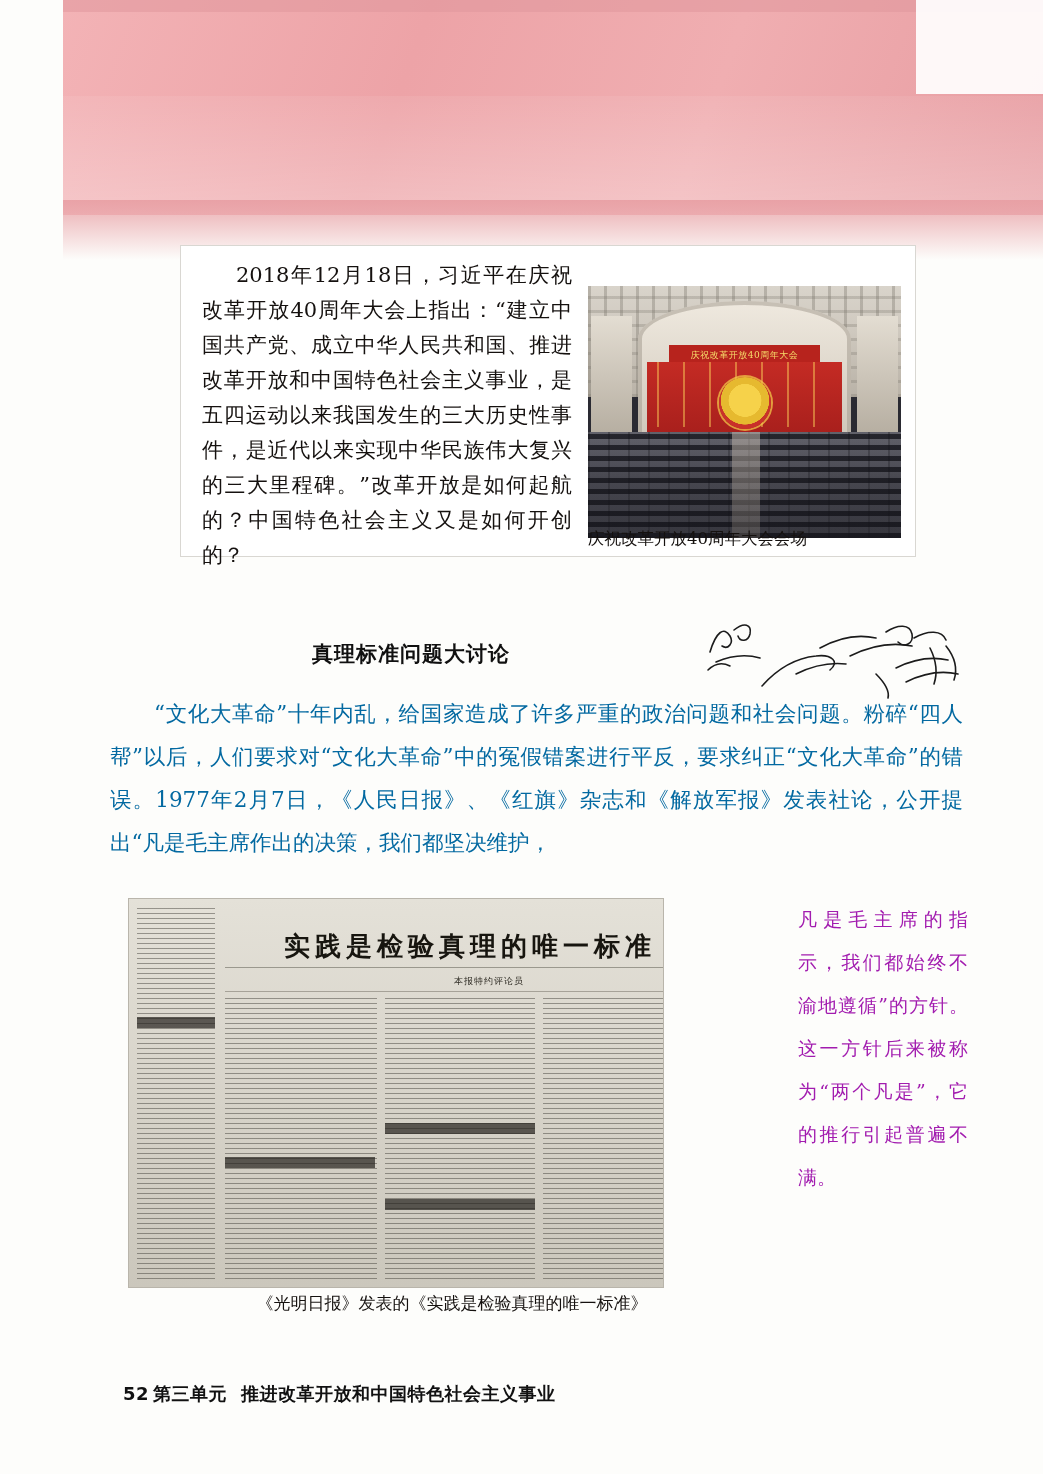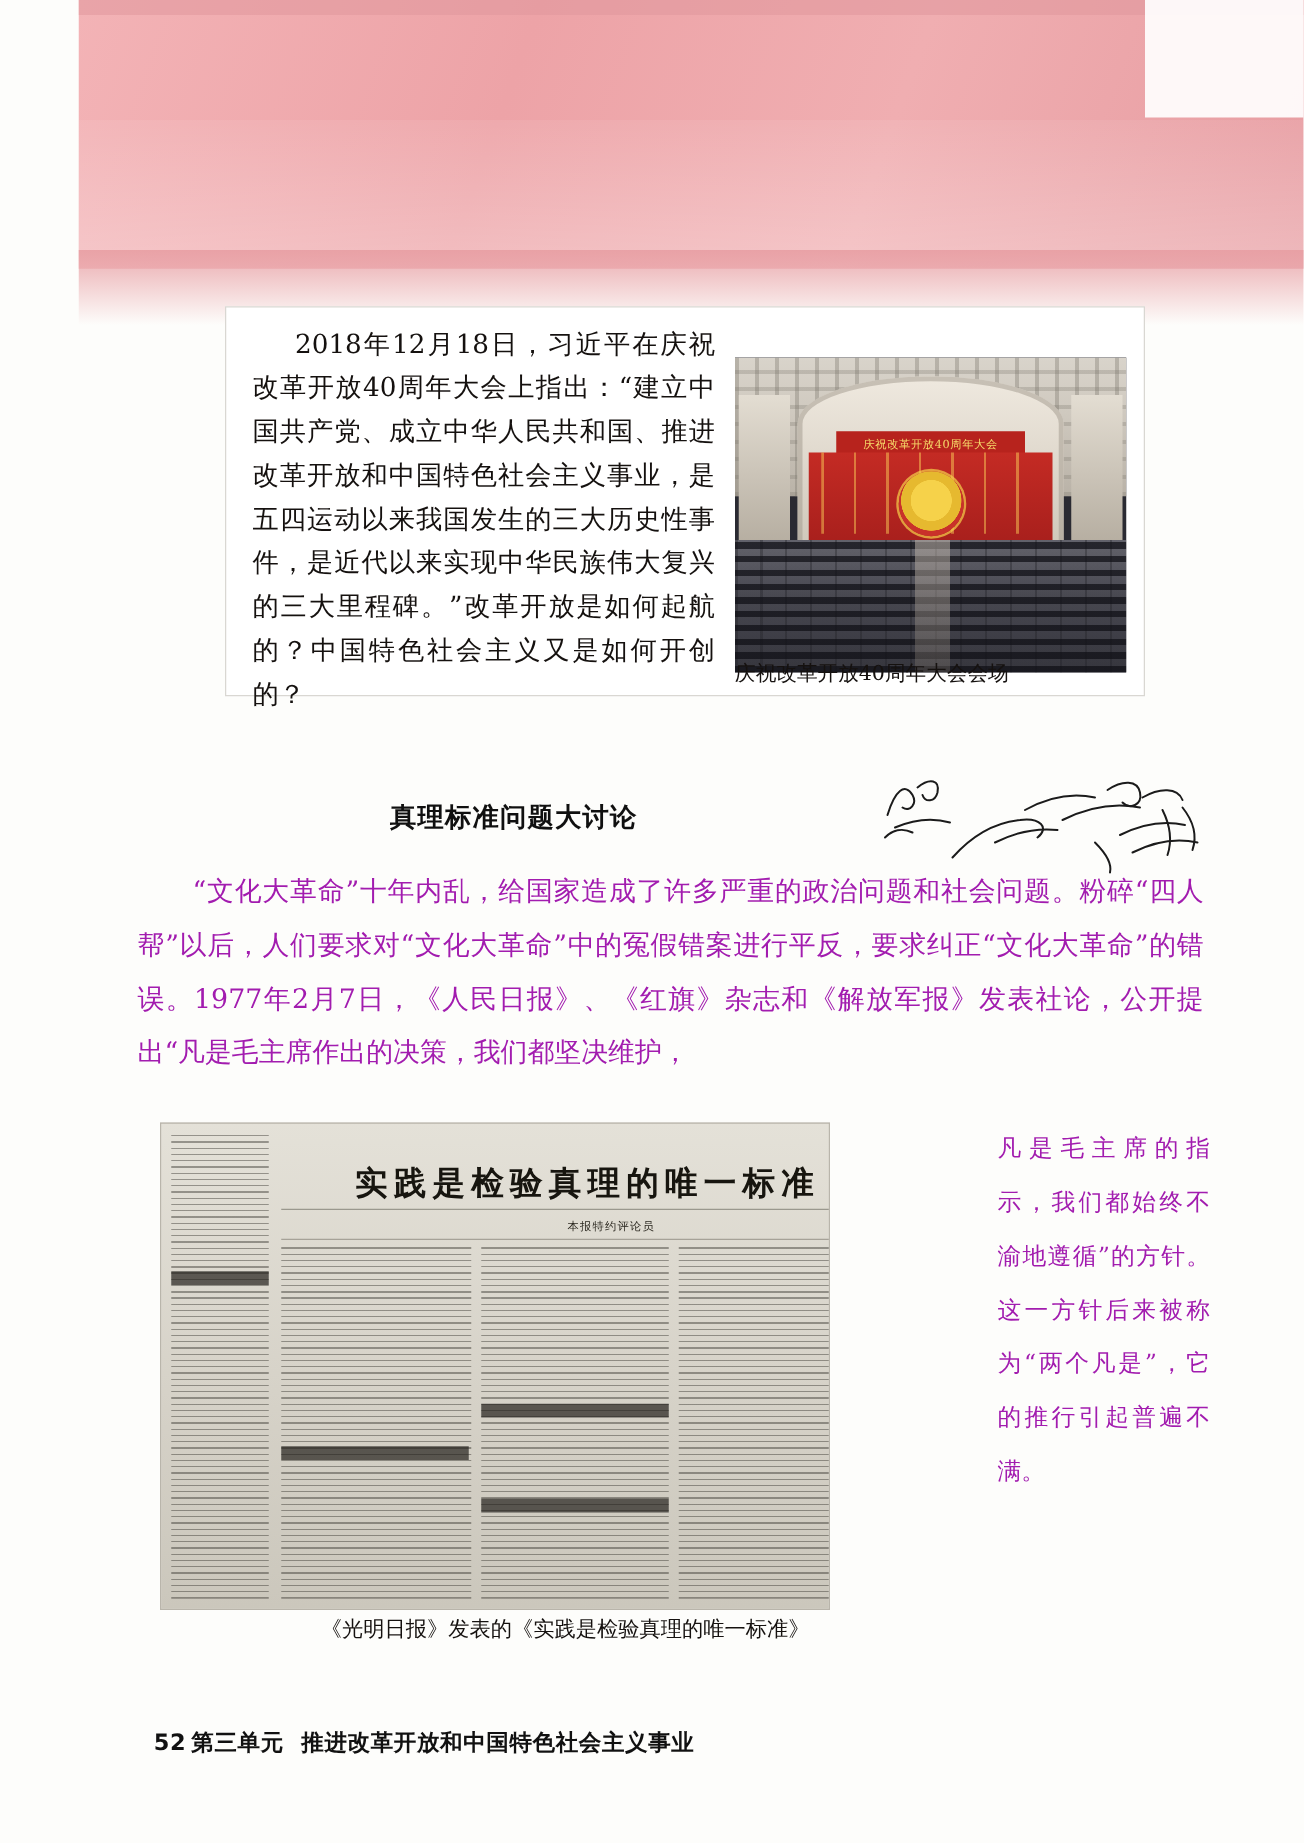--- a/index.html
+++ b/index.html
@@ -213,21 +213,21 @@
 
   
   .body-par {
     position: absolute;
     left: 110px;
     top: 692px;
     width: 853px;
     font-family: "DejaVu Serif", serif;
     font-size: 21.5px;
     line-height: 43px;
-    color: #a21caf;
+    color: #0369a1;
     text-align: justify;
     text-indent: 44px;
   }
 
   
   .news-figure {
     position: absolute;
     left: 128px;
     top: 898px;
     width: 536px;

